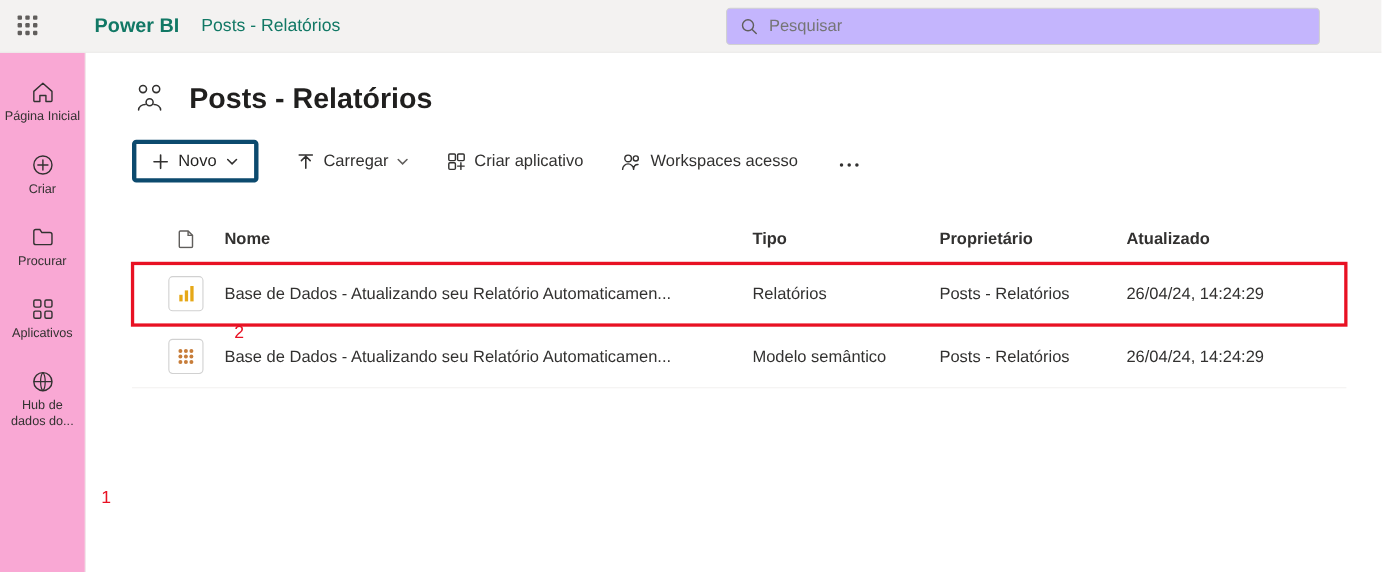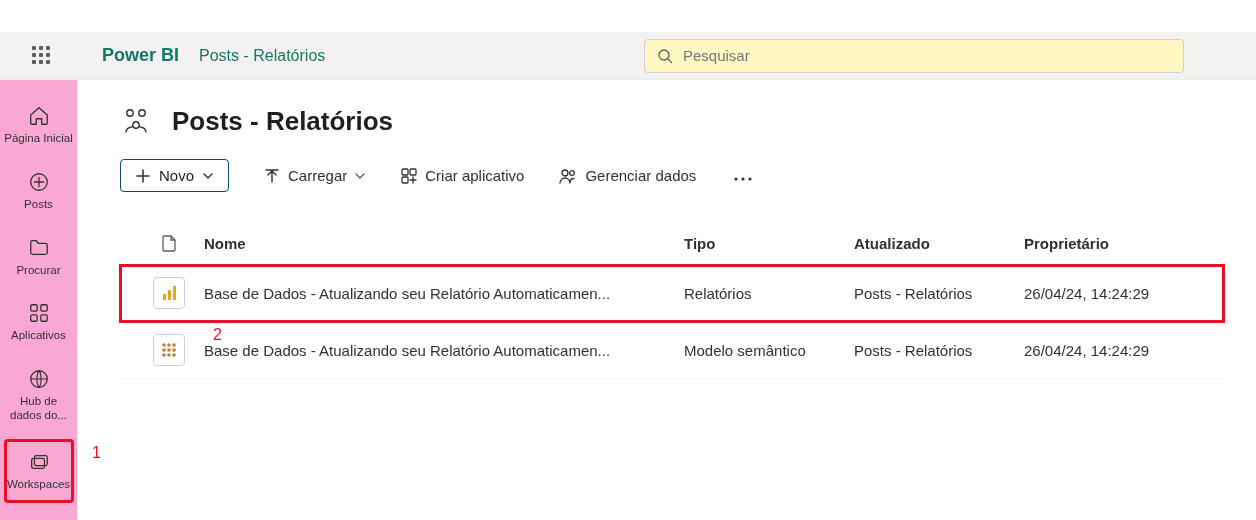--- a/index.html
+++ b/index.html
@@ -13,24 +13,23 @@
       overflow: hidden;
       display: flex;
       flex-direction: column;
     }
     
     .header {
       height: 48px;
       background: #f3f2f1;
       display: flex;
       align-items: center;
-      padding: 0 32px;
+      padding: 0 16px;
       gap: 20px;
       border-bottom: 1px solid #edebe9;
-      margin-top: 32px;
     }
     .waffle {
       width: 20px; height: 20px;
       display: grid;
       grid-template-columns: repeat(3, 4px);
       grid-template-rows: repeat(3, 4px);
       gap: 3px;
       cursor: pointer;
     }
     .waffle span { background: #605e5c; border-radius: 1px; }
@@ -44,21 +43,21 @@
     .breadcrumb {
       color: #117865;
       font-size: 16px;
       cursor: pointer;
     }
     .search-box {
       margin-left: auto;
       margin-right: 40px;
       width: 540px;
       height: 34px;
-      background: #fef9c3;
+      background: #c4b5fd;
       border: 1px solid #d1d1d1;
       border-radius: 4px;
       display: flex;
       align-items: center;
       padding: 0 12px;
       gap: 10px;
     }
     .search-box svg { flex-shrink: 0; }
     .search-box input {
       border: none;
@@ -137,21 +136,21 @@
     .toolbar {
       display: flex;
       align-items: center;
       gap: 34px;
       margin-bottom: 30px;
     }
     .btn-new {
       display: flex;
       align-items: center;
       gap: 8px;
-      border: 1px solid #0c4a6e;
+      border: 4px solid #0c4a6e;
       background: #fff;
       border-radius: 4px;
       padding: 7px 14px;
       font-size: 15px;
       cursor: pointer;
       color: #201f1e;
       font-family: inherit;
     }
     .tool-link {
       display: flex;
@@ -248,21 +247,21 @@
       <div class="label">Página Inicial</div>
     </div>
 
     <div class="nav-item">
       <div class="icon-wrap">
         <svg width="22" height="22" viewBox="0 0 24 24" fill="none">
             <circle cx="12" cy="12" r="9" stroke="#323130" stroke-width="1.4"></circle>
             <path d="M12 7v10M7 12h10" stroke="#323130" stroke-width="1.4" stroke-linecap="round"></path>
           </svg>
       </div>
-      <div class="label">Posts</div>
+      <div class="label">Criar</div>
     </div>
 
     <div class="nav-item">
       <div class="icon-wrap">
         <svg width="22" height="22" viewBox="0 0 24 24" fill="none">
             <path d="M3 6a2 2 0 0 1 2-2h4l2 3h8a2 2 0 0 1 2 2v8a2 2 0 0 1-2 2H5a2 2 0 0 1-2-2V6z" stroke="#323130" stroke-width="1.4"></path>
           </svg>
       </div>
       <div class="label">Procurar</div>
     </div>
@@ -282,29 +281,20 @@
     <div class="nav-item">
       <div class="icon-wrap">
         <svg width="22" height="22" viewBox="0 0 24 24" fill="none">
             <circle cx="12" cy="12" r="9" stroke="#323130" stroke-width="1.4"></circle>
             <path d="M12 3c3 3 3 15 0 18M12 3c-3 3-3 15 0 18M3 12h18" stroke="#323130" stroke-width="1.2"></path>
           </svg>
       </div>
       <div class="label">Hub de dados do...</div>
     </div>
 
-    <div class="nav-item highlight">
-      <div class="icon-wrap">
-        <svg width="22" height="22" viewBox="0 0 24 24" fill="none">
-            <rect x="4" y="8" width="14" height="11" rx="2" stroke="#323130" stroke-width="1.4"></rect>
-            <rect x="7" y="5" width="14" height="11" rx="2" stroke="#323130" stroke-width="1.4"></rect>
-          </svg>
-      </div>
-      <div class="label">Workspaces</div>
-    </div>
   </div>
 
   <div class="main">
     <div class="annot-2">2</div>
 
     <div class="ws-header">
       <span>
         <svg width="32" height="32" viewBox="0 0 32 32" fill="none">
           <circle cx="10" cy="9" r="3.2" stroke="#323130" stroke-width="1.4"></circle>
           <circle cx="22" cy="9" r="3.2" stroke="#323130" stroke-width="1.4"></circle>
@@ -345,21 +335,21 @@
           </svg>
         <span>Criar aplicativo</span>
       </div>
 
       <div class="tool-link">
         <svg width="20" height="18" viewBox="0 0 20 18" fill="none">
             <circle cx="7" cy="6" r="3" stroke="#323130" stroke-width="1.3"></circle>
             <circle cx="14" cy="6" r="2.3" stroke="#323130" stroke-width="1.3"></circle>
             <path d="M2 16c0-3 2.5-5 5-5s5 2 5 5M12 16c0-2.5 1.5-4.5 4-4.5" stroke="#323130" stroke-width="1.3" stroke-linecap="round"></path>
           </svg>
-        <span>Gerenciar dados</span>
+        <span>Workspaces acesso</span>
       </div>
 
       <div class="more-dots">
         <svg width="18" height="4" viewBox="0 0 18 4">
             <circle cx="2" cy="2" r="1.6" fill="#323130"></circle>
             <circle cx="9" cy="2" r="1.6" fill="#323130"></circle>
             <circle cx="16" cy="2" r="1.6" fill="#323130"></circle>
           </svg>
       </div>
     </div>
@@ -367,22 +357,22 @@
     <div class="tbl">
       <div class="tbl-head">
         <div class="col-icon file-icon-head">
           <svg width="16" height="18" viewBox="0 0 16 18" fill="none">
               <path d="M3 2h7l4 4v10a1 1 0 0 1-1 1H3a1 1 0 0 1-1-1V3a1 1 0 0 1 1-1z" stroke="#605e5c" stroke-width="1.3"></path>
               <path d="M10 2v4h4" stroke="#605e5c" stroke-width="1.3"></path>
             </svg>
         </div>
         <div>Nome</div>
         <div>Tipo</div>
+        <div>Proprietário</div>
         <div>Atualizado</div>
-        <div>Proprietário</div>
       </div>
 
       <div class="tbl-row highlight-row">
         <div class="col-icon">
           <div class="item-icon">
             <svg width="18" height="18" viewBox="0 0 18 18">
                 <rect x="3" y="10" width="3" height="6" fill="#e6a817"></rect>
                 <rect x="8" y="6" width="3" height="10" fill="#e6a817"></rect>
                 <rect x="13" y="2" width="3" height="14" fill="#e6a817"></rect>
               </svg>

